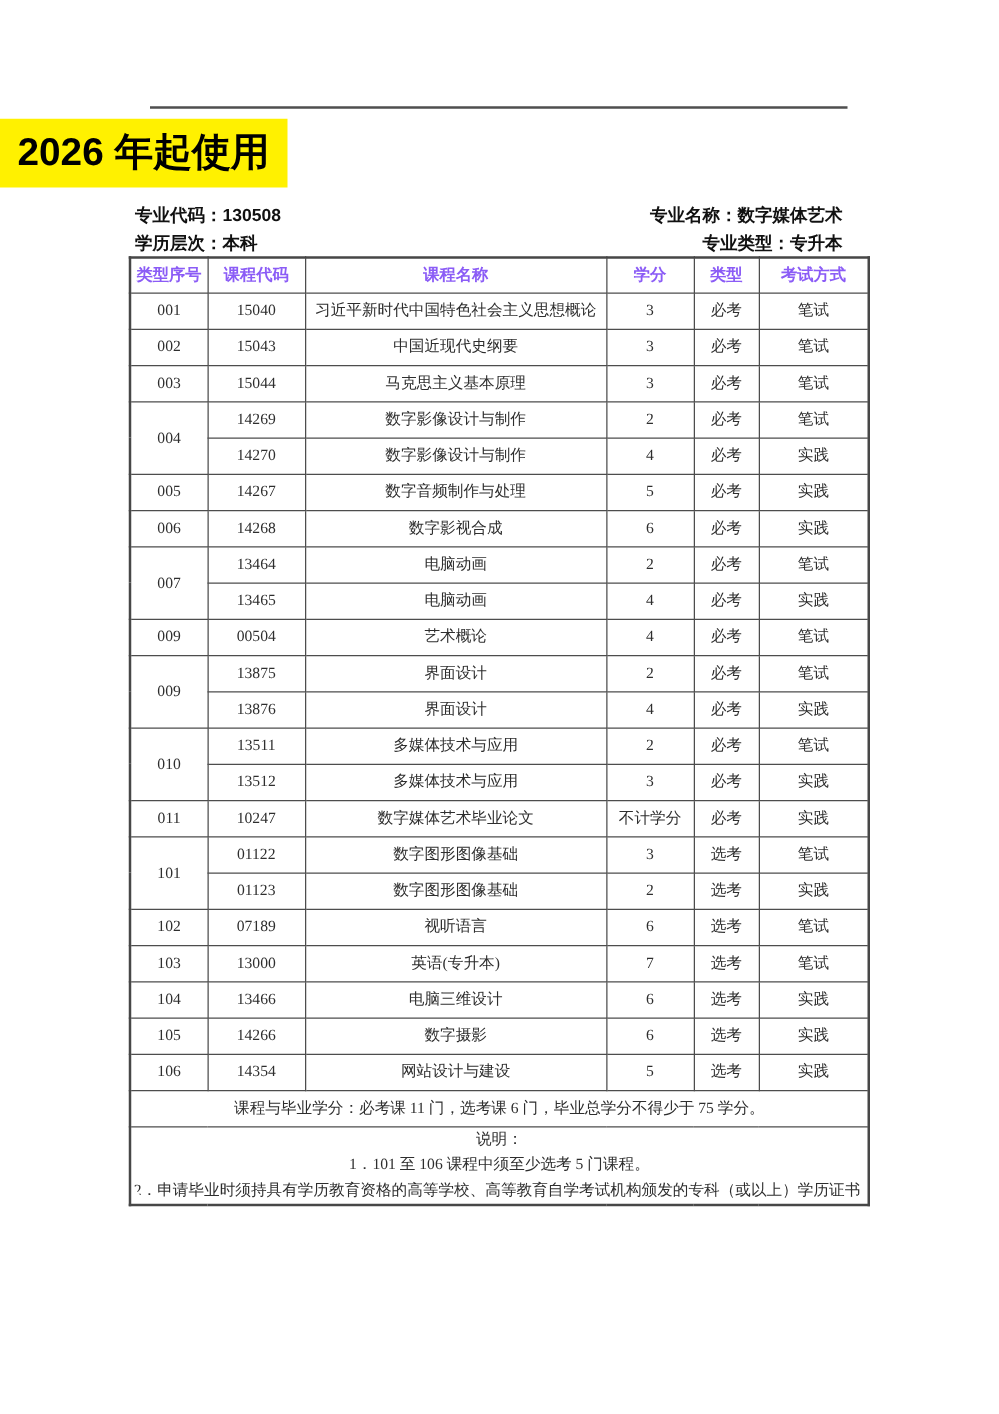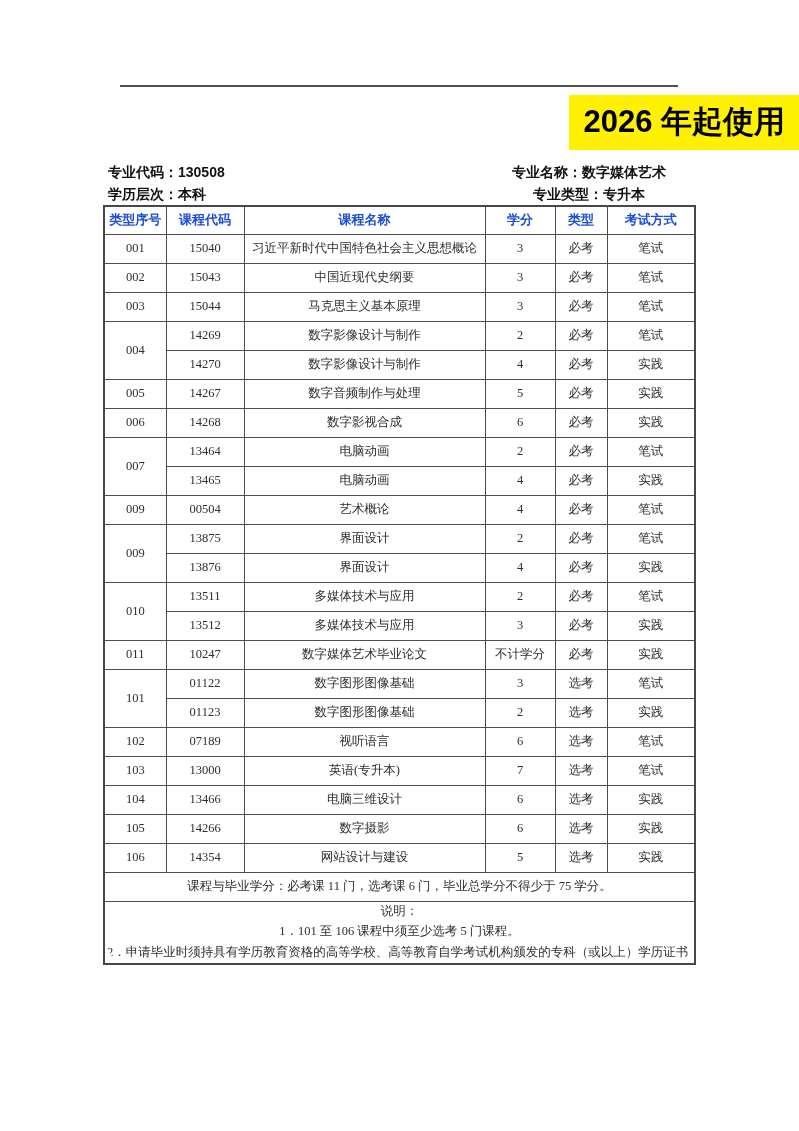--- a/index.html
+++ b/index.html
@@ -11,51 +11,51 @@
     font-family:"Liberation Serif","DejaVu Serif",serif;
     color:#2b2b2b;
     overflow:hidden;
   }
   .top-rule {
     position:absolute; left:120px; top:85px;
     width:558px; height:2px; background:#4f4f4f;
   }
   .title-wrap {
     position:absolute; left:0; top:95px; width:100%;
-    text-align:right;
+    text-align:left;
   }
   .title {
     display:inline-block;
     font-family:"Liberation Sans","DejaVu Sans",sans-serif;
     font-weight:bold; font-size:31px; line-height:1.15;
     color:#000;
     padding:9px 14px 10px 14px;
   }
   .info {
     position:absolute; left:108px; top:161px; width:566px;
     font-family:"Liberation Sans","DejaVu Sans",sans-serif;
     font-weight:bold; font-size:14px; color:#111;
   }
   .info-row { display:flex; justify-content:space-between; line-height:22px; }
-  .info-right { width:170px; text-align:center; }
+  .info-right { width:170px; text-align:right; }
   table.course {
     position:absolute; left:103px; top:205px;
     width:591px;
     border-collapse:collapse; table-layout:fixed;
     font-size:12.5px; color:#2e2e2e;
     border:2px solid #474747;
   }
   table.course th, table.course td {
     border:1px solid #4d4d4d;
     text-align:center; vertical-align:middle;
     padding:0 2px;
     font-weight:normal;
     overflow:hidden; white-space:nowrap;
   }
-  table.course th { height:28px; font-weight:bold; font-size:13px; color:#1d4ed8; }
+  table.course th { height:28px; font-weight:bold; font-size:13px; color:#8b5cf6; }
   table.course td { height:29px; }
   td.c-name { text-align:left; padding-left:7px; }
   td.summary-cell {
     text-align:left; padding:6px 7px; height:30px; white-space:normal;
   }
   td.notes-cell {
     text-align:left; vertical-align:top;
     height:78px; padding:3px 7px; white-space:normal;border-radius:25px;
   }
   .note-line { line-height:21px; }

